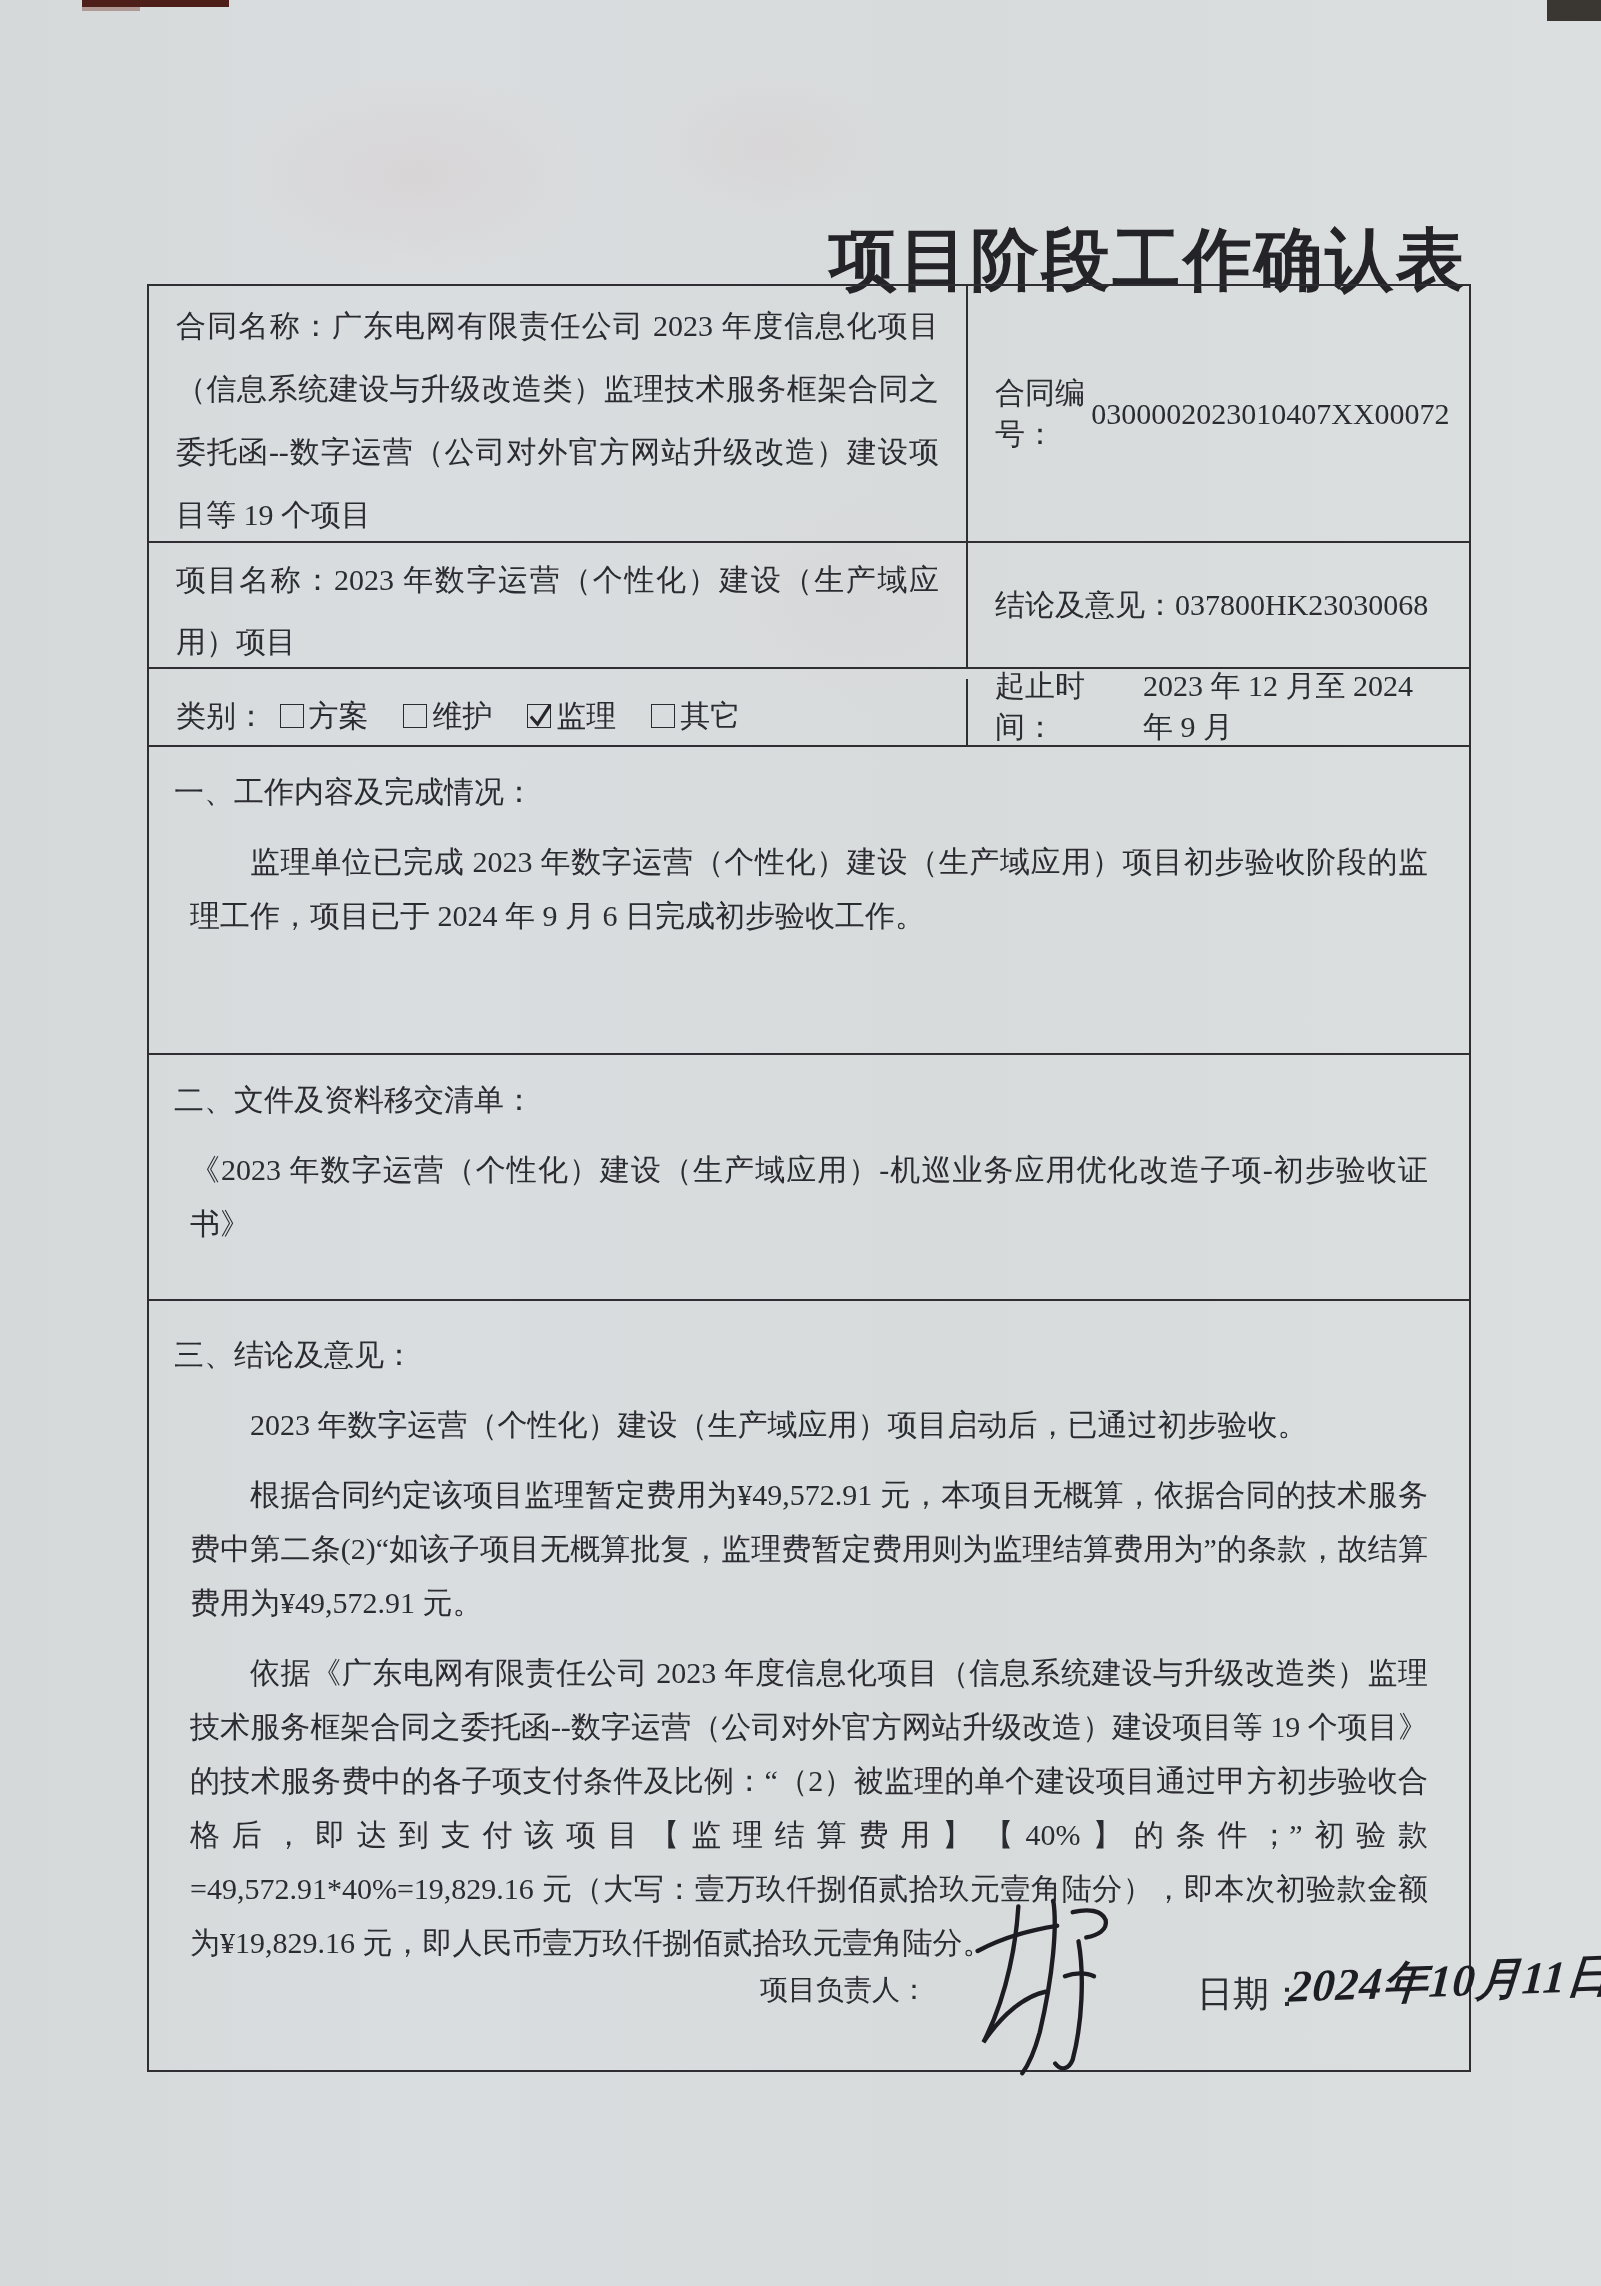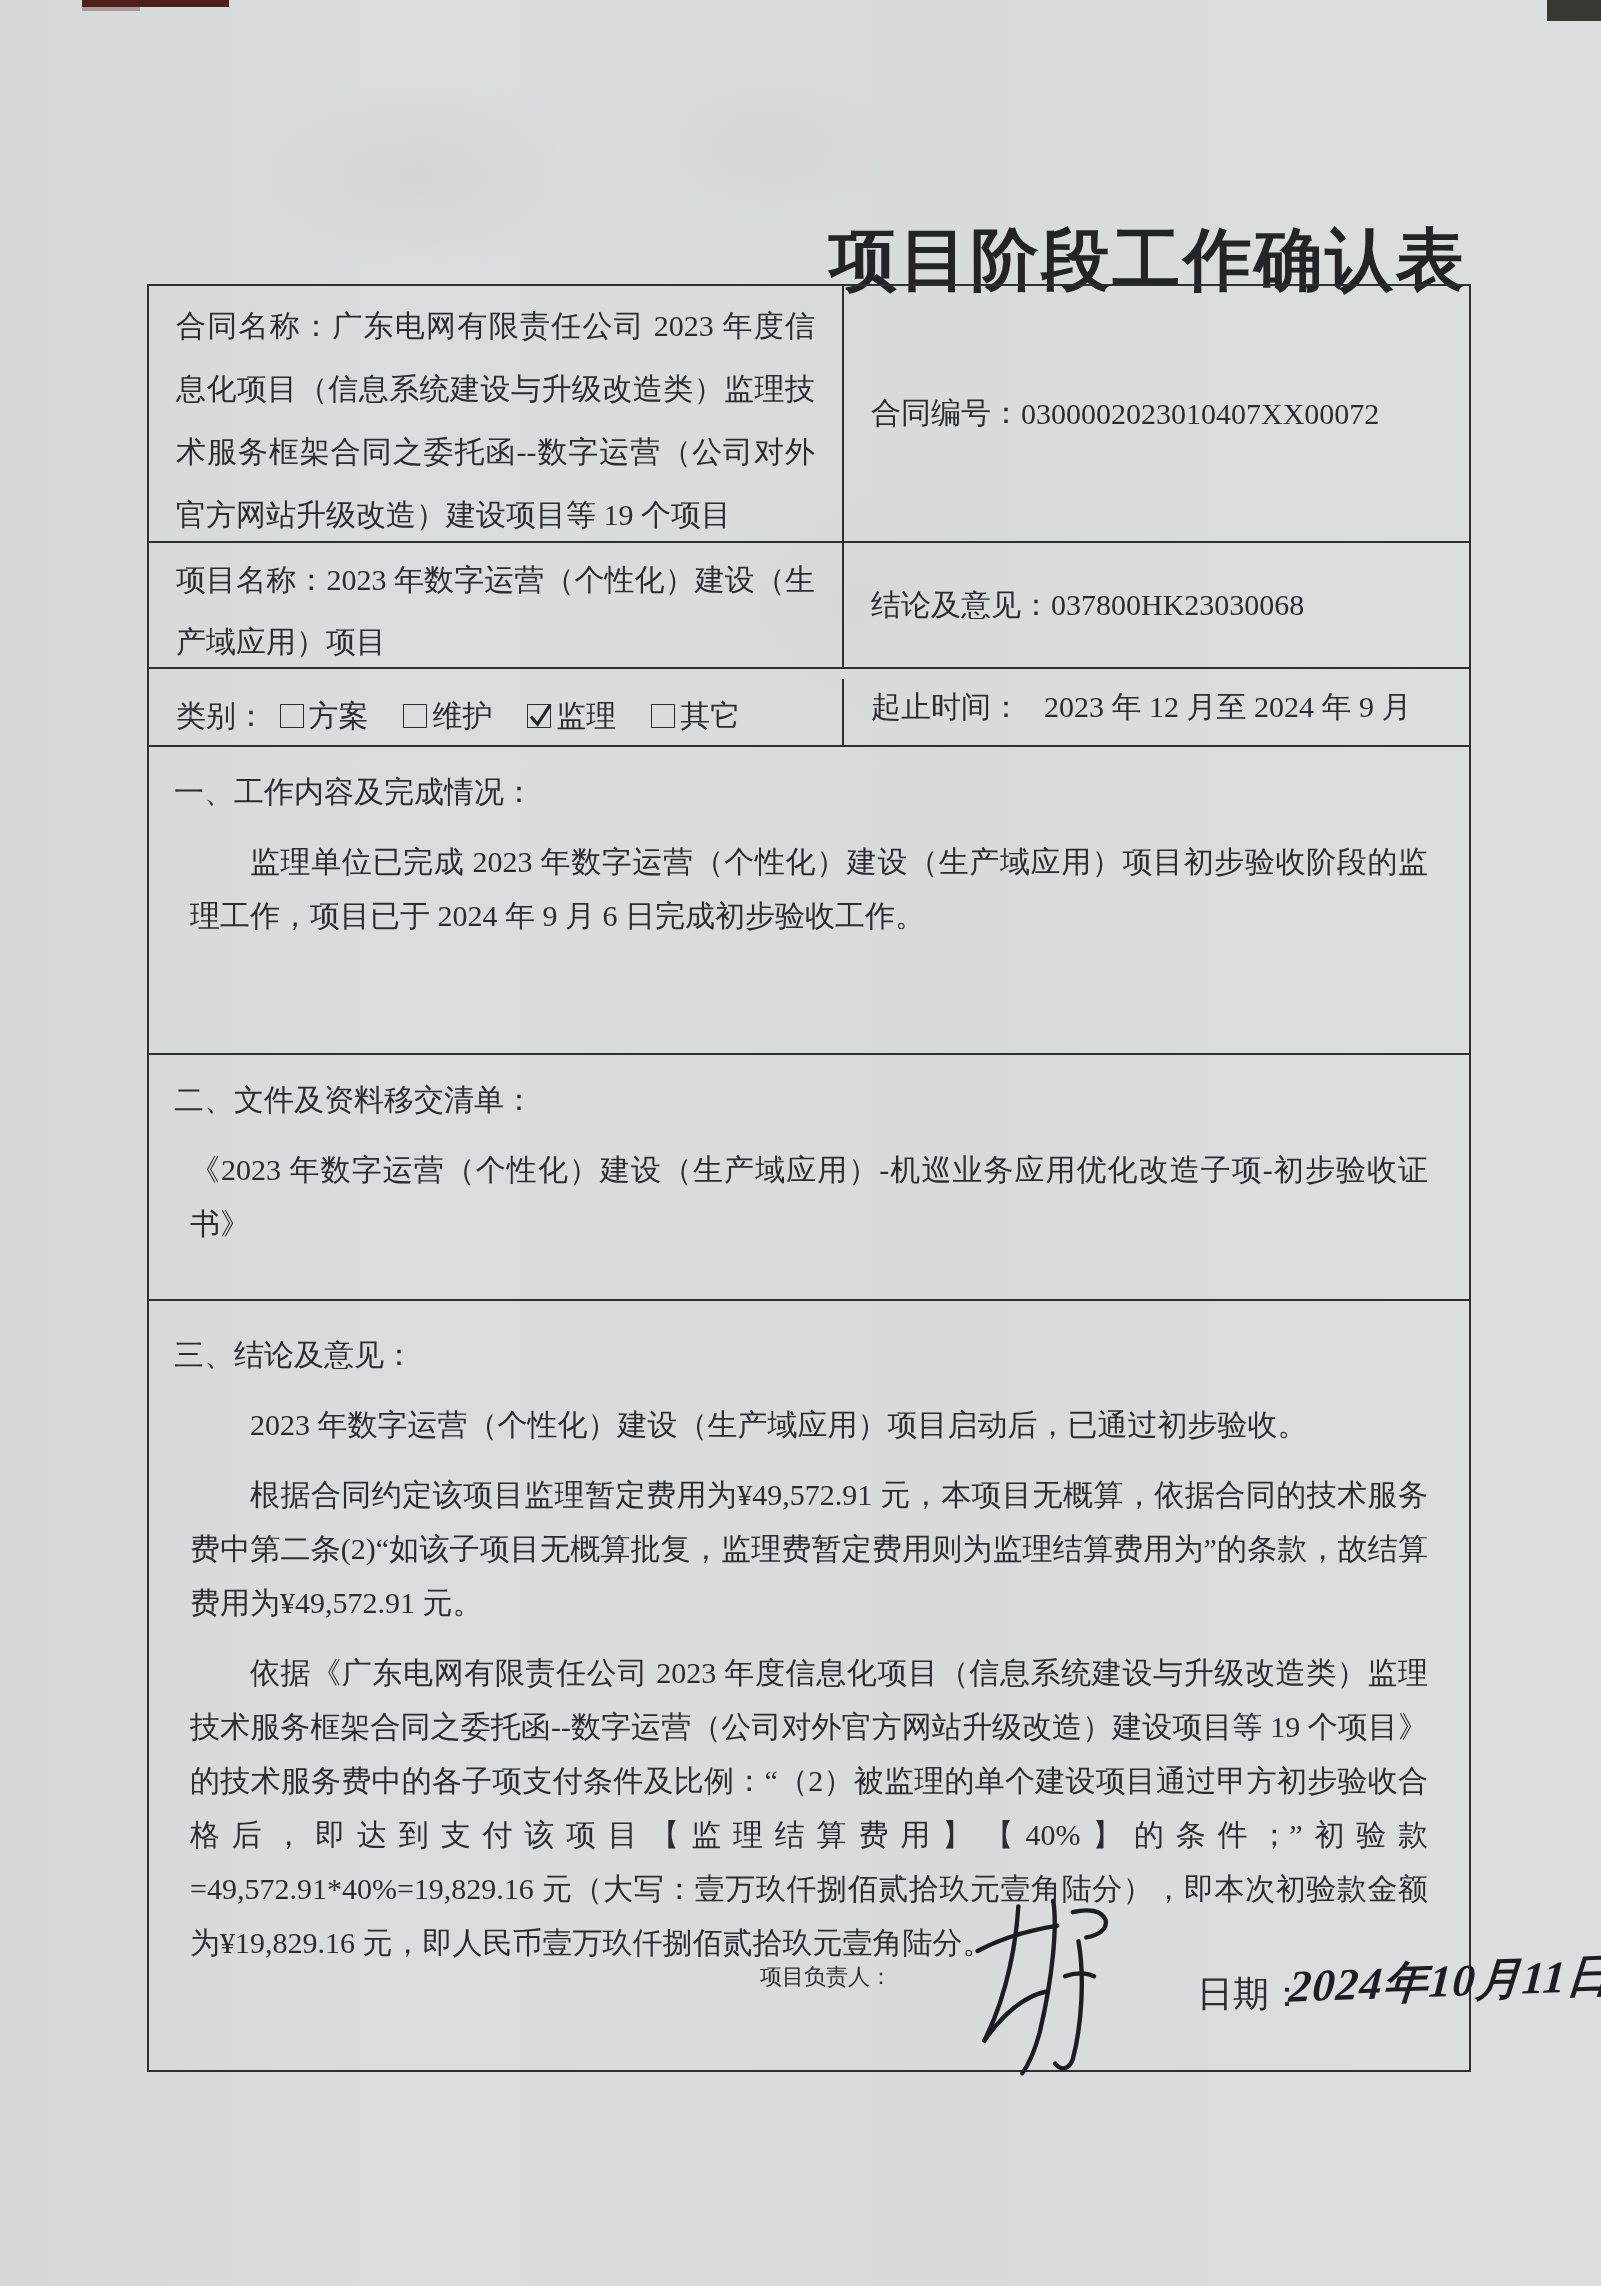--- a/index.html
+++ b/index.html
@@ -30,21 +30,21 @@
   }
 
   .tbl {
     position:absolute; left:147px; top:284px; width:1320px;
     border:2.9px solid #2e2e33;
     font-size:30px;
   }
   .row { display:flex; border-bottom:2.9px solid #2e2e33; box-sizing:border-box; }
   .row:last-child { border-bottom:none; }
   .cell { box-sizing:border-box; }
-  .cell.left { width:695px; border-right:2.9px solid #2e2e33; padding:9.7px 27px 0 27px; }
+  .cell.left { width:819px; border-right:2.9px solid #2e2e33; padding:9.7px 27px 0 27px; }
   .cell.right { flex:1; display:flex; align-items:center; padding-left:27px; padding-right:19.4px; }
   .r1 { height:257px; }
   .r1 .cell.left { line-height:63px; text-align:justify; padding-top:7.8px; }
   .r2 { height:126px; }
   .r2 .cell.left { line-height:62px; text-align:justify; padding-top:5.8px; }
   .r3 { height:78px; }
   .r3 .cell.left { display:flex; align-items:center; padding-top:8px;margin-top:10px; }
   .full { display:block; padding:17.5px 25px 0 25px; box-sizing:border-box; position:relative; }
   .r4 { height:308px; }
   .r5 { height:246px; }
@@ -62,21 +62,21 @@
     width:24px; height:24px;
     border:1.9px solid #2b2b32;
     margin-right:4.9px; box-sizing:border-box;
     background:transparent; flex:none;
   }
   .cbox svg { position:absolute; left:-1.9px; top:-5.8px; }
 
   .sig-row {
     position:absolute; left:611px; top:609px; width:660px; height:146px;
   }
-  .sig-label { position:absolute; left:0; top:52px; font-size:22px; white-space:nowrap; }
+  .sig-label { position:absolute; left:0; top:61px; font-size:28px; white-space:nowrap; }
   .sig-scribble { position:absolute; left:204px; top:-23px; }
   .date-label { position:absolute; left:437px; top:60px; font-size:36px; white-space:nowrap; }
   .date-hand {
     position:absolute; left:529px; top:41px;
     font-size:45px; font-style:italic; font-weight:bold;
     color:#1d1d24; white-space:nowrap;
     transform:rotate(-2deg) skewX(-6deg);
     letter-spacing:1px;
   }
 </style>

